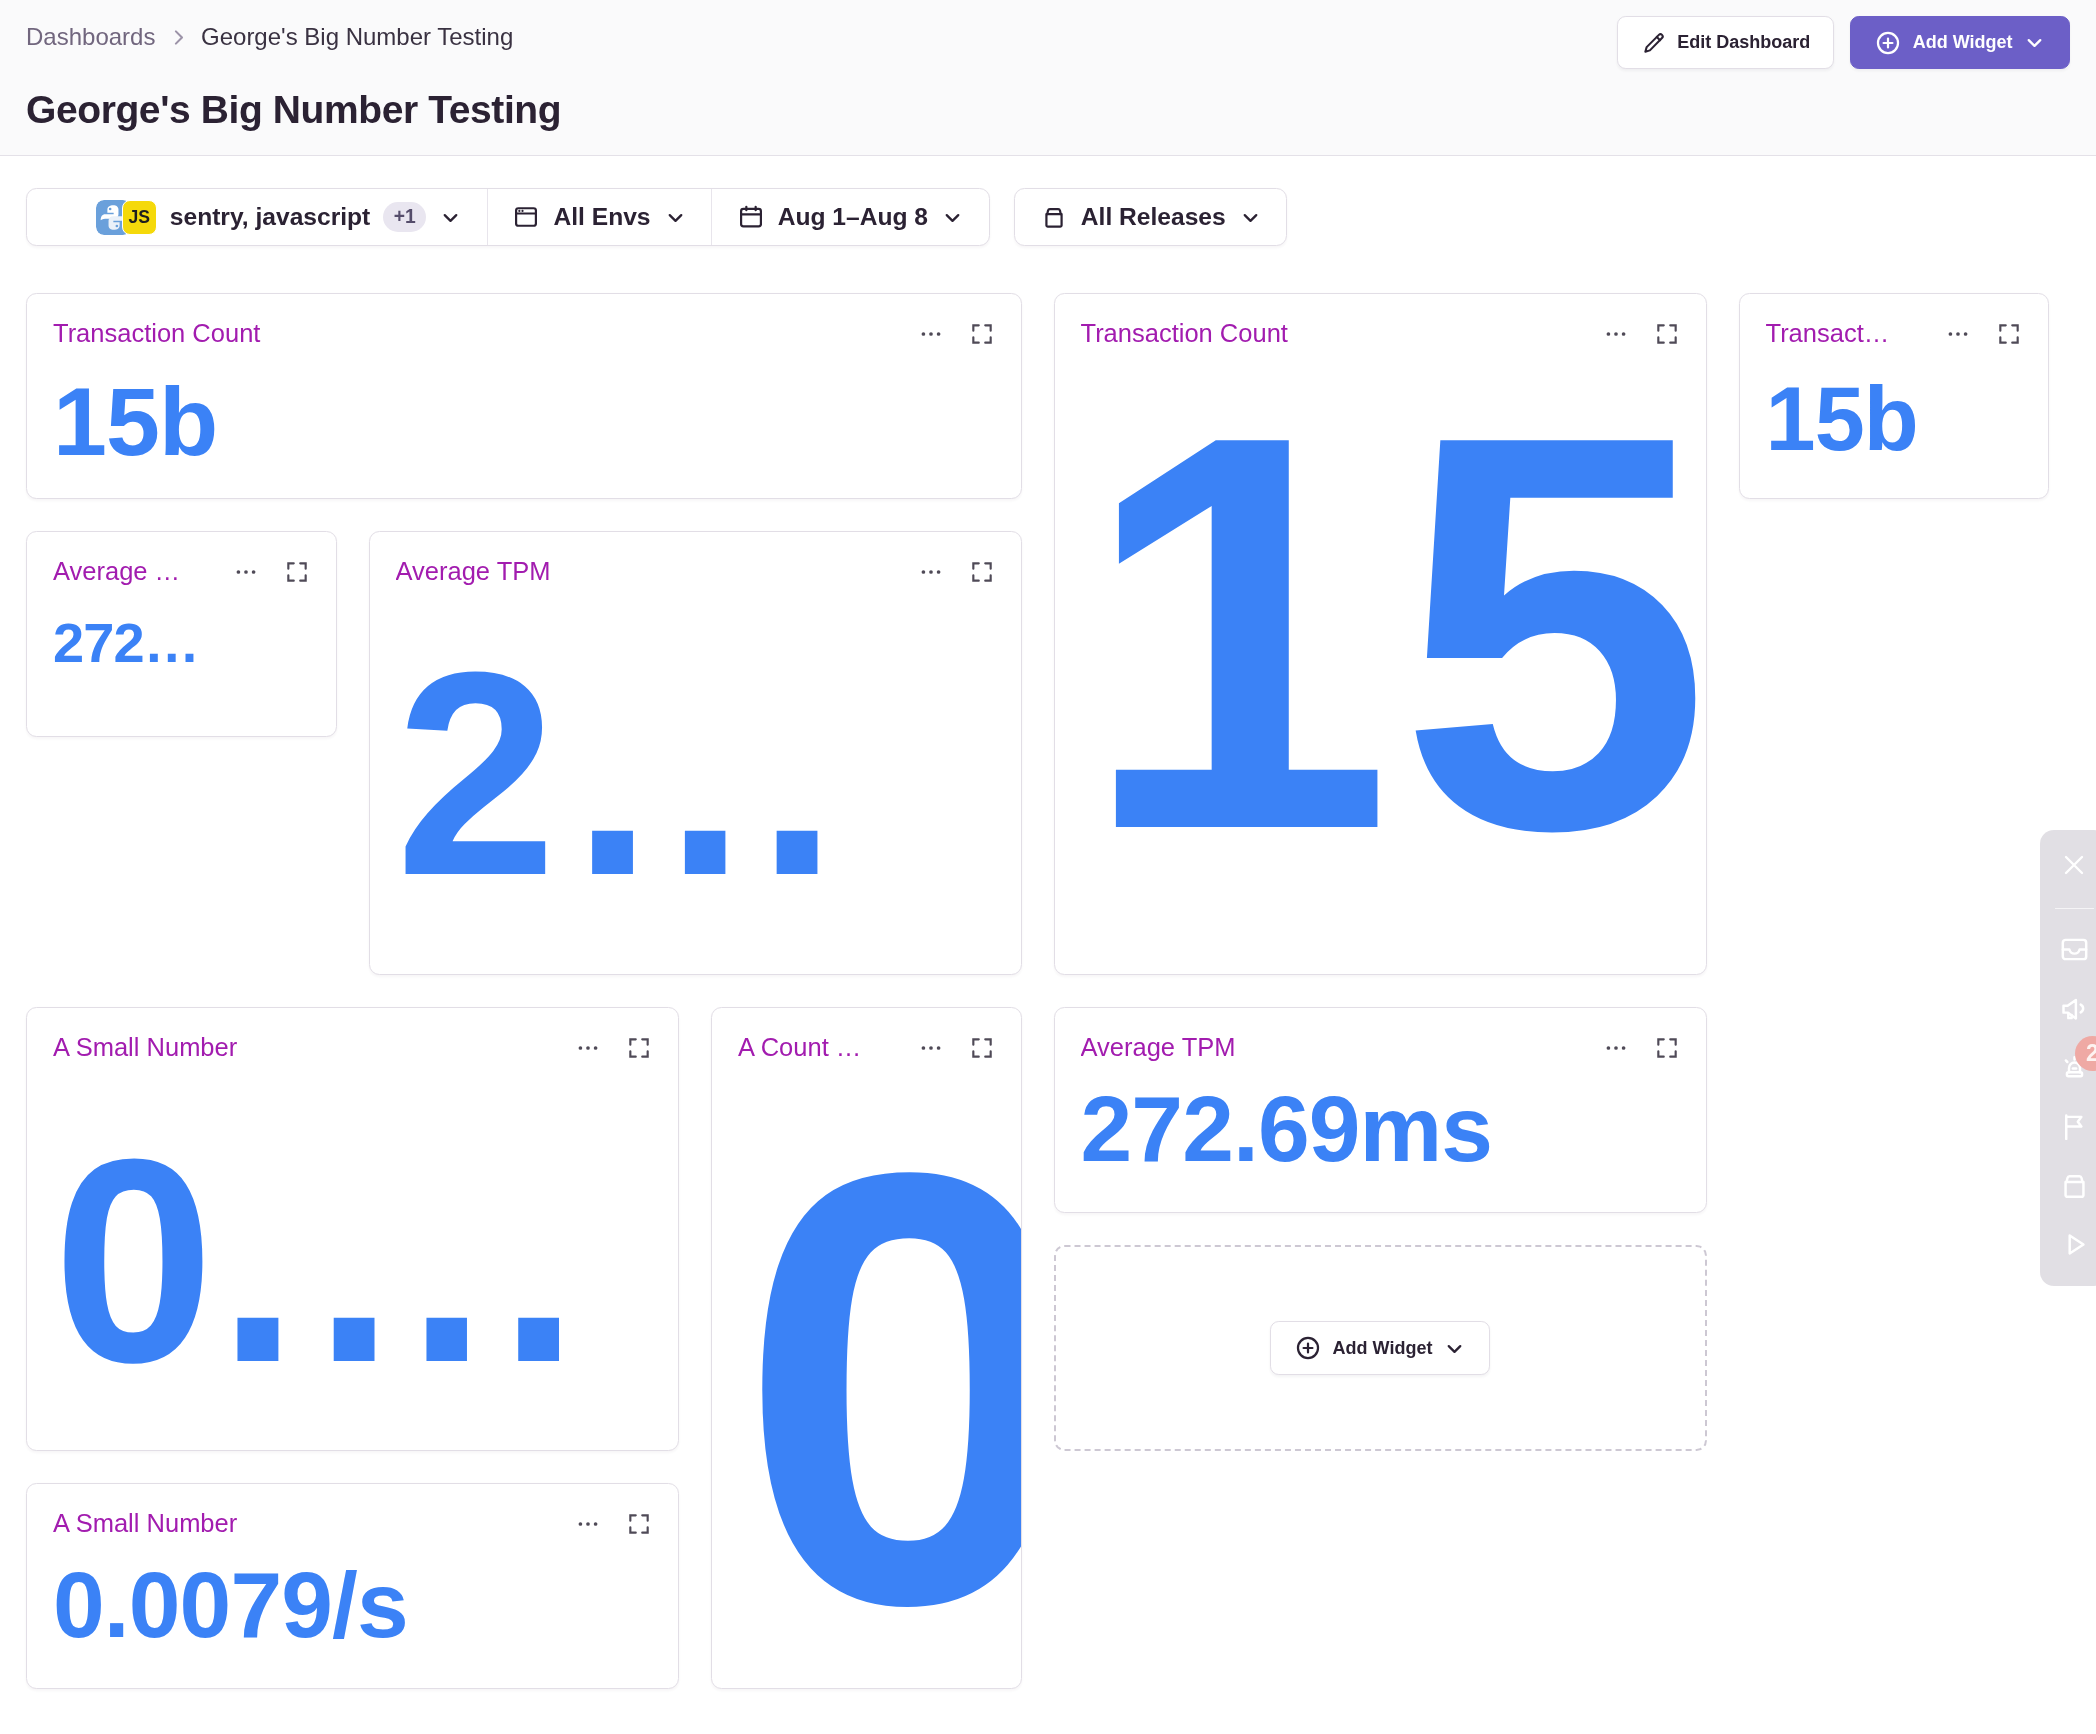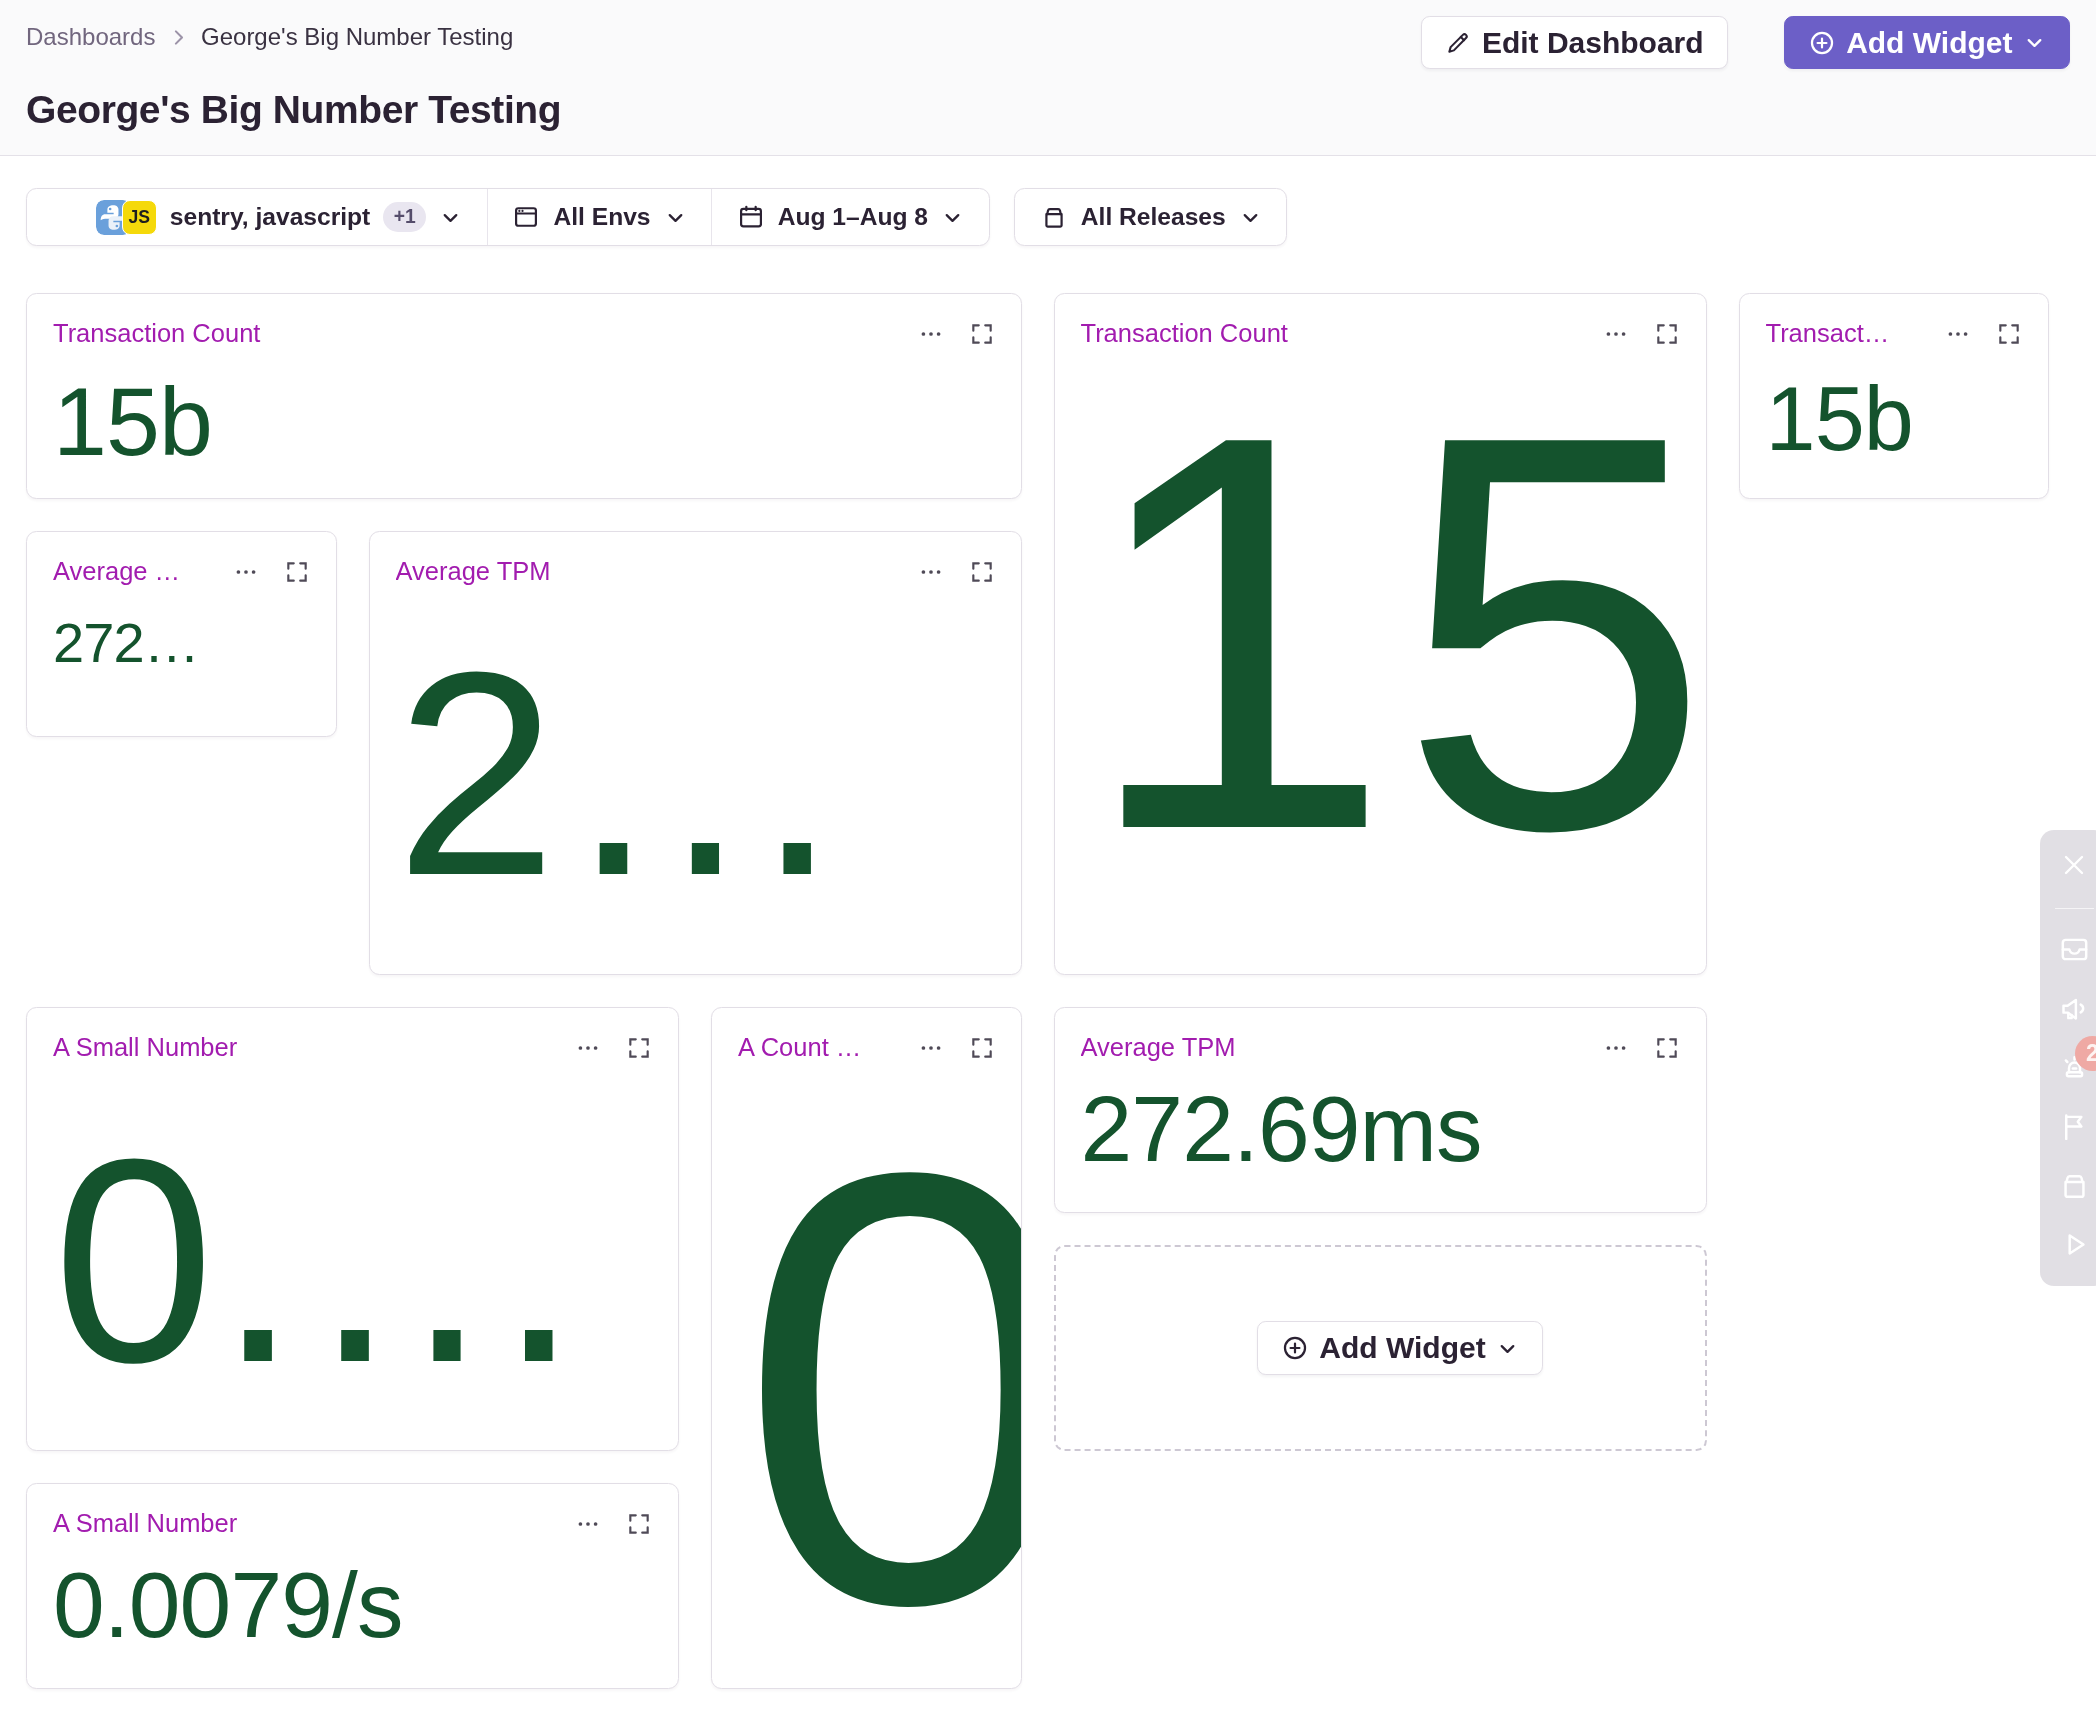--- a/index.html
+++ b/index.html
@@ -16,24 +16,23 @@
     height:156px; padding:16px 26px 0 26px;
   }
   .header-row { display:flex; justify-content:space-between; align-items:flex-start; }
   .breadcrumb { display:flex; align-items:center; gap:12.3px; font-size:24px; padding-top:7px; }
   .crumb-link { color:#71667E; cursor:pointer; }
   .crumb-sep { color:#9C93A8; display:flex; }
   .crumb-current { color:#3A3242; }
   .header-actions { display:flex; gap:16px; }
   .btn {
     display:flex; align-items:center; gap:10.5px; height:53px; padding:0 23px;
-    border-radius:8.8px; font-size:30px; font-weight:700; cursor:pointer;
+    border-radius:8.8px; font-size:18px; font-weight:700; cursor:pointer;
     border:1.3px solid #E2DEE6; background:#fff; color:#2B2233;
     box-shadow:0 1.8px 2.6px rgba(43,34,51,0.05);
-    margin-left:40px;
   }
   .btn-primary { background:#6C5FC7; border-color:#6C5FC7; color:#fff; }
   .page-title { font-size:39px; font-weight:700; color:#2B2233; margin-top:19.3px; letter-spacing:-0.4px; }
 
   
   .filter-bar { display:flex; gap:24.6px; margin:32px 26px 0 26px; }
   .pill-group {
     display:flex; align-items:stretch; background:#fff;
     border:1.3px solid #E2DEE6; border-radius:10.5px; height:58px;
     box-shadow:0 1.8px 2.6px rgba(43,34,51,0.04); overflow:hidden;
@@ -69,21 +68,21 @@
     box-shadow:0 1.8px 2.6px rgba(43,34,51,0.04); position:relative;
   }
   .card-head { display:flex; justify-content:space-between; align-items:flex-start; gap:14px; }
   .card-title {
     font-size:25.5px; color:#a21caf; white-space:nowrap; overflow:hidden;
     text-overflow:ellipsis; flex:1 1 auto; padding-top:1.8px;
   }
   .card-actions { display:flex; gap:24.6px; color:#4F4A57; flex:none; padding-top:3.5px; }
   .card-actions .icon { cursor:pointer; }
   .card-value {
-    font-weight:400; color:#14532d; line-height:1.05; white-space:nowrap;
+    font-weight:700; color:#3b82f6; line-height:1.05; white-space:nowrap;
     letter-spacing:-0.9px;
   }
 
   .w1 { grid-column:1 / span 3; grid-row:1; }
   .w2 { grid-column:4 / span 2; grid-row:1 / span 3; }
   .w3 { grid-column:6;          grid-row:1; }
   .w4 { grid-column:1;          grid-row:2; }
   .w5 { grid-column:2 / span 2; grid-row:2 / span 2; }
   .w6 { grid-column:1 / span 2; grid-row:4 / span 2; }
   .w7 { grid-column:3;          grid-row:4 / span 3; }

